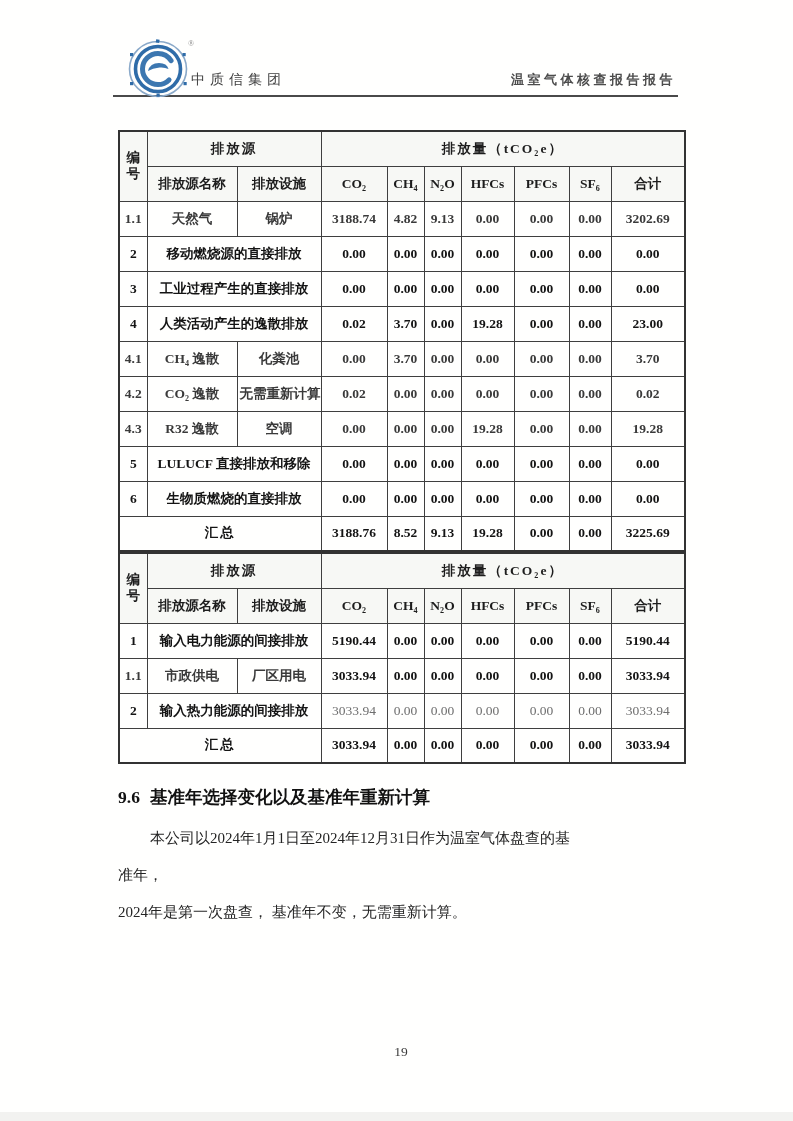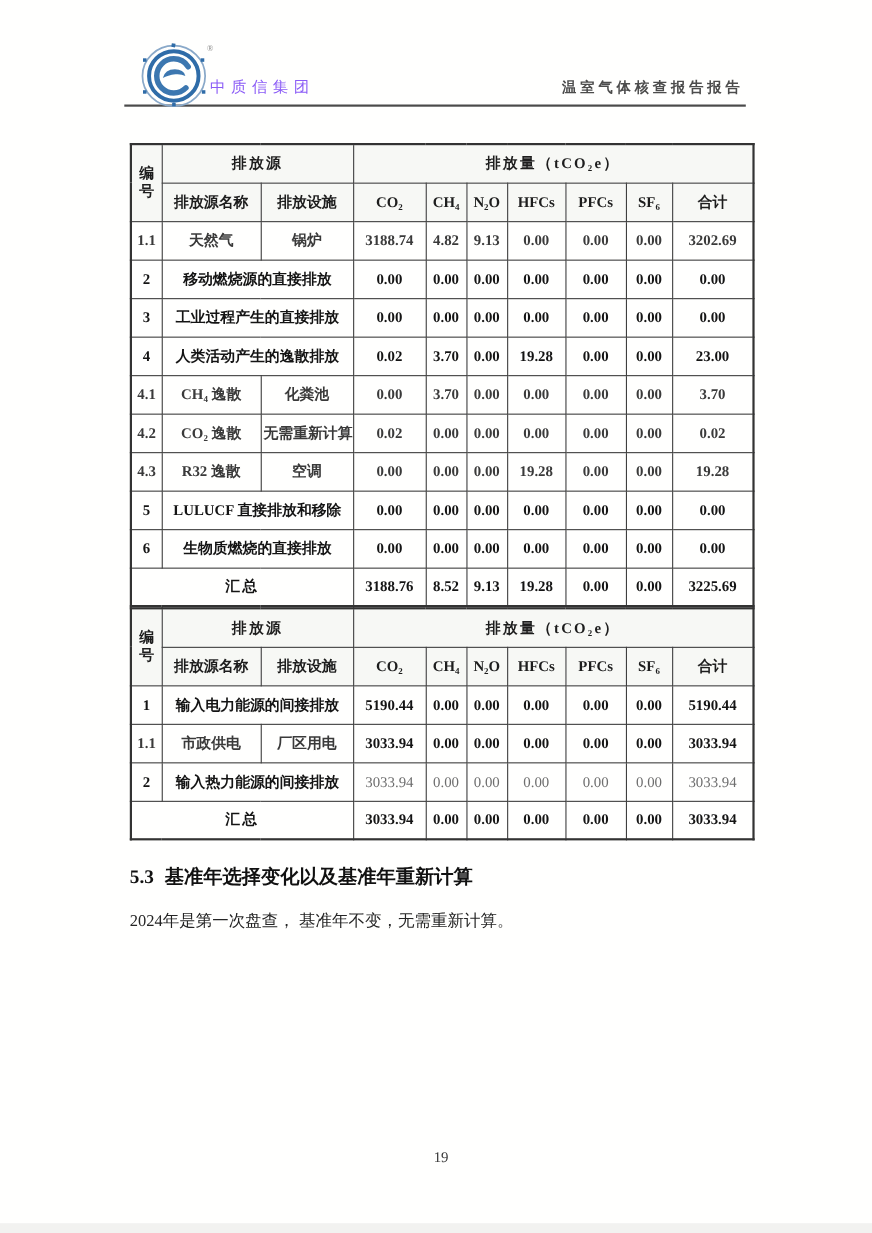--- a/index.html
+++ b/index.html
@@ -7,21 +7,21 @@
   .page {
     position:relative; width:793px; height:1121px; margin:0 auto;
     background:#fffffe; overflow:hidden;
     font-family:"Liberation Serif","DejaVu Serif",serif; color:#222;
   }
   
   .hdr { position:absolute; left:113px; top:0; width:565px; height:97px;
          border-bottom:2px solid #4a4a4a; }
   .logo-wrap { position:absolute; left:13px; bottom:-4px; width:70px; height:62px; }
   .company { position:absolute; left:78px; bottom:6px; font-size:14px;
-             letter-spacing:5px; color:#8b5cf6; font-weight:500; }
+             letter-spacing:5px; color:#404040; font-weight:500; }
   .doc-title { position:absolute; right:2px; bottom:6px; font-size:13px;
                letter-spacing:3.5px; color:#4c4c4c; font-weight:bold; }
   
   .content { position:absolute; left:118px; top:130px; width:464px; }
   table.ghg { width:566px; border-collapse:collapse; table-layout:fixed;
               border:2px solid #333; font-size:13.5px; color:#333; }
   table.ghg th, table.ghg td {
     border:1px solid #3f3f3f; text-align:center; vertical-align:middle;
     height:35px; padding:1px 2px; overflow:hidden; white-space:nowrap;
   }
@@ -294,23 +294,24 @@
           <td class="val">0.00</td>
           <td class="val">0.00</td>
           <td class="val">0.00</td>
           <td class="val">0.00</td>
           <td class="val">0.00</td>
           <td class="val">3033.94</td>
         </tr>
       </tbody>
     </table>
 
-    <h2 class="sec-heading"><span class="num">5.3</span><span>基准年选择变化以及基准年重新计算</span></h2>
+    <h2 class="sec-heading"><span class="num">9.6</span><span>基准年选择变化以及基准年重新计算</span></h2>
 
     <p class="body-para">
+      <span class="line1">本公司以2024年1月1日至2024年12月31日作为温室气体盘查的基准年，</span>
       <span class="line2">2024年是第一次盘查， 基准年不变，无需重新计算。</span>
     </p>
 
   </div>
 
   <div class="page-num">19</div>
   <div class="scan-bottom"></div>
 
 </div>
 

